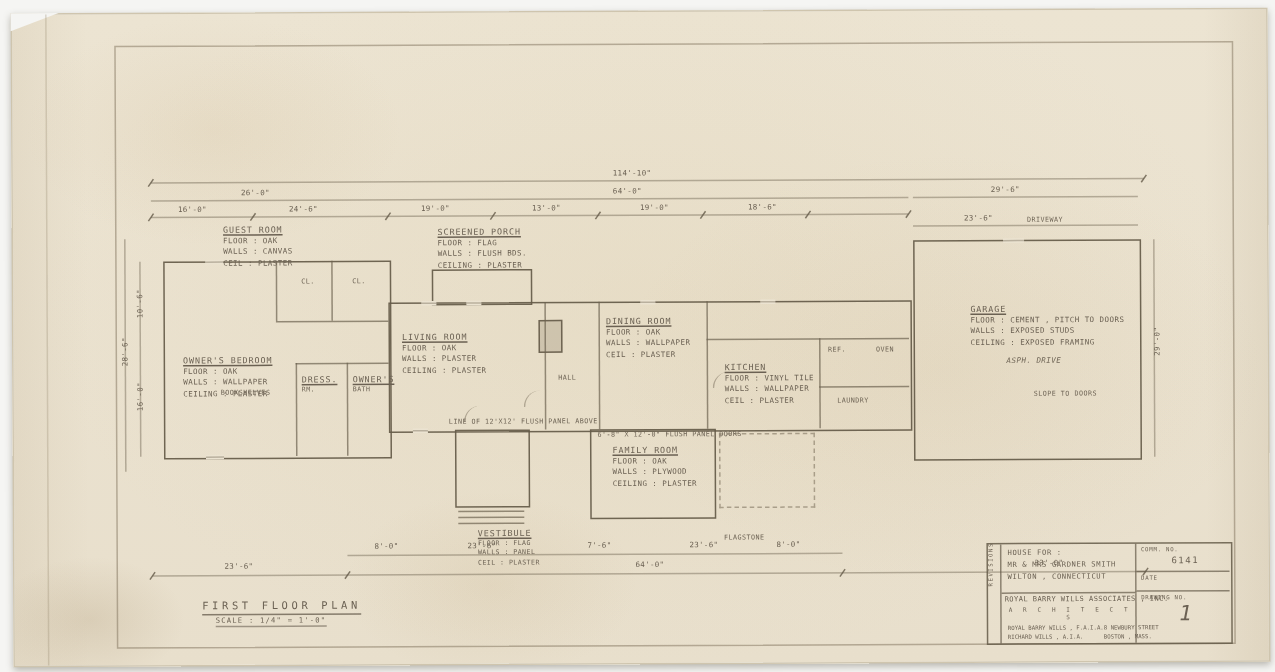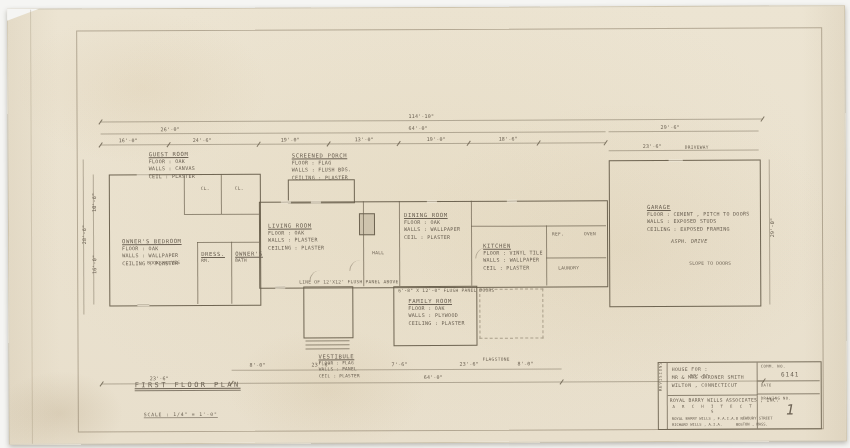--- a/index.html
+++ b/index.html
@@ -55,22 +55,22 @@
   .firm-name{font-size:4.7px;letter-spacing:0.3px;white-space:nowrap;}
   .firm-arch{font-size:4px;letter-spacing:2.4px;text-align:center;margin-top:1px;}
   .firm-row{display:flex;justify-content:space-between;margin-top:2px;padding:0 2px;}
   .firm-col .line{font-size:3.8px;line-height:1.5;white-space:nowrap;}
   .tb .comm{left:99px;top:0;width:62px;height:19px;border-bottom:1px solid rgba(100,90,72,0.7);padding:1px 0 0 3px;}
   .tb .date{left:99px;top:19px;width:62px;height:13px;border-bottom:1px solid rgba(100,90,72,0.7);padding:1px 0 0 3px;}
   .tb .dwg{left:99px;top:32px;width:62px;height:34px;padding:1px 0 0 3px;}
   .tb-lab{font-size:3.8px;letter-spacing:0.5px;}
   .tb-val{font-size:6px;text-align:center;margin-top:2px;letter-spacing:1px;}
   .big-no{font-size:14px;text-align:center;margin-top:1px;font-style:italic;}
-  .ptitle{position:absolute;left:125px;top:372px;color:#6b6153;font-size:7px;letter-spacing:2.4px;
-          border-bottom:1px solid rgba(107,97,83,0.8);padding-bottom:1px;white-space:nowrap;text-decoration:underline;}
+  .ptitle{position:absolute;left:125px;top:391px;color:#6b6153;font-size:7px;letter-spacing:2.4px;
+          border-bottom:1px solid rgba(107,97,83,0.8);padding-bottom:1px;white-space:nowrap;}
   .pscale{position:absolute;left:134px;top:403px;color:#6b6153;font-size:4.8px;letter-spacing:0.8px;
           border-bottom:1px solid rgba(107,97,83,0.6);white-space:nowrap;}
 </style>
 </head>
 <body>
 
 <div class="stage">
   <div class="paper">
     <div class="cut"></div>
     <div class="fold"></div>

